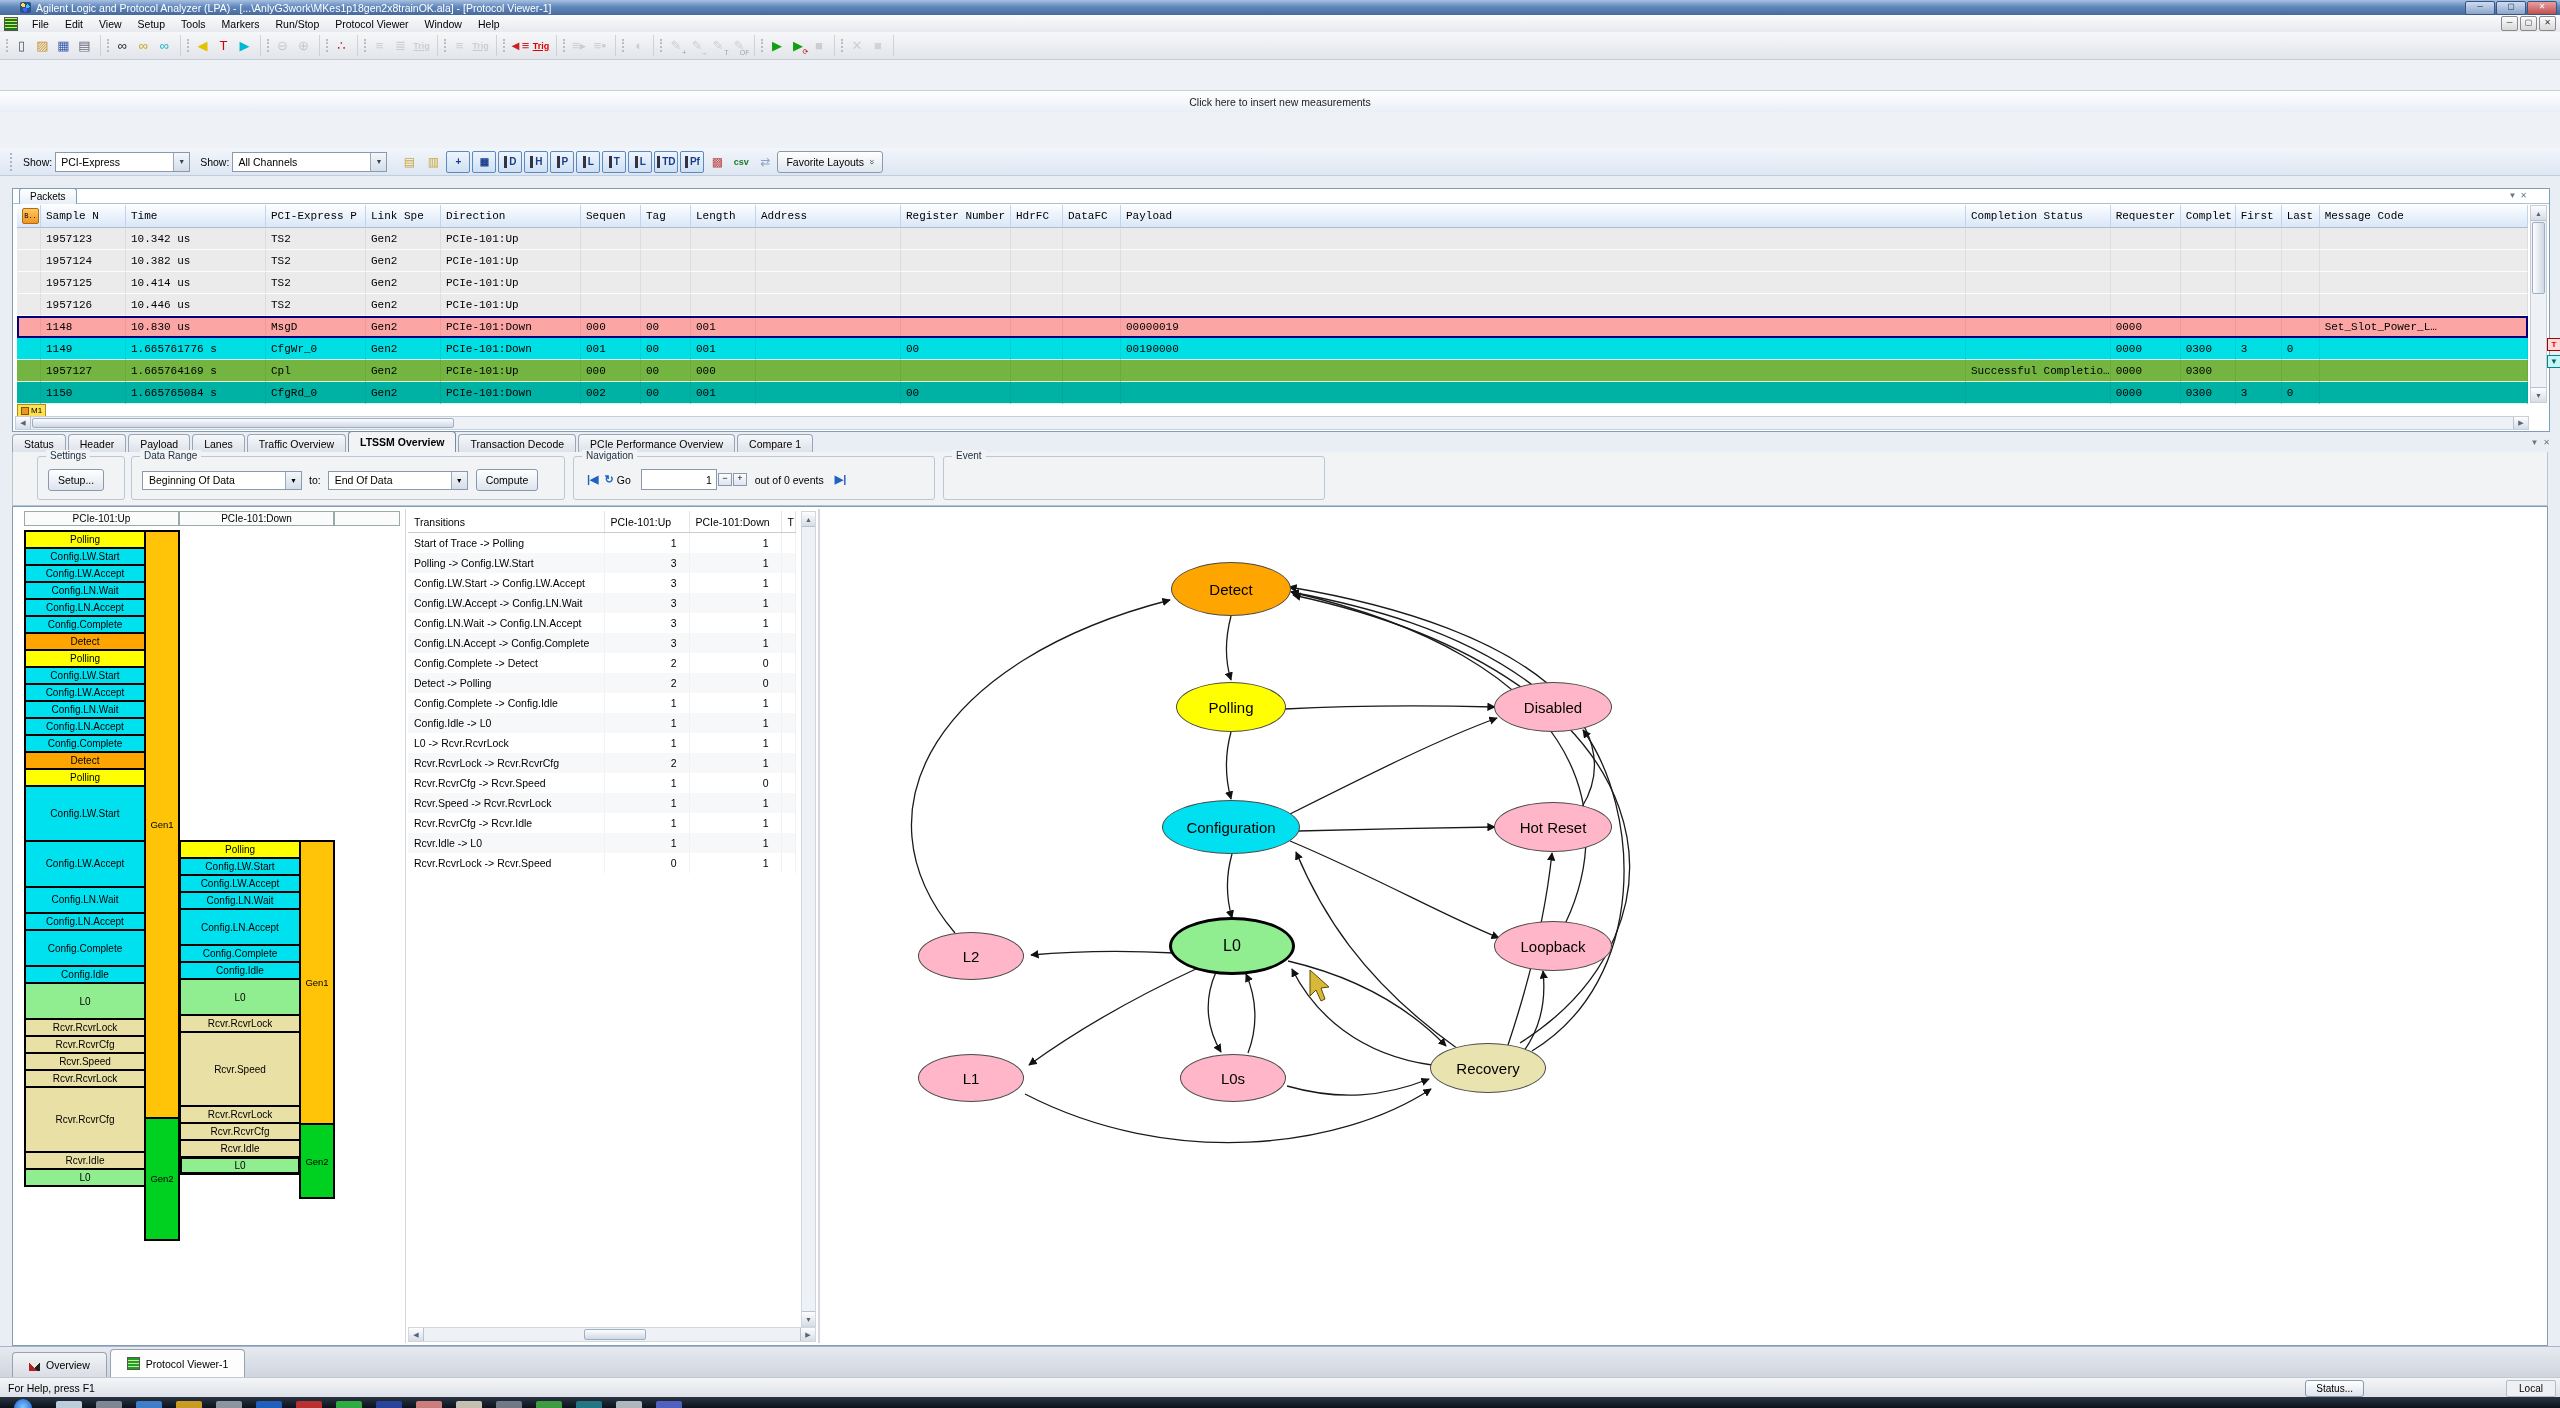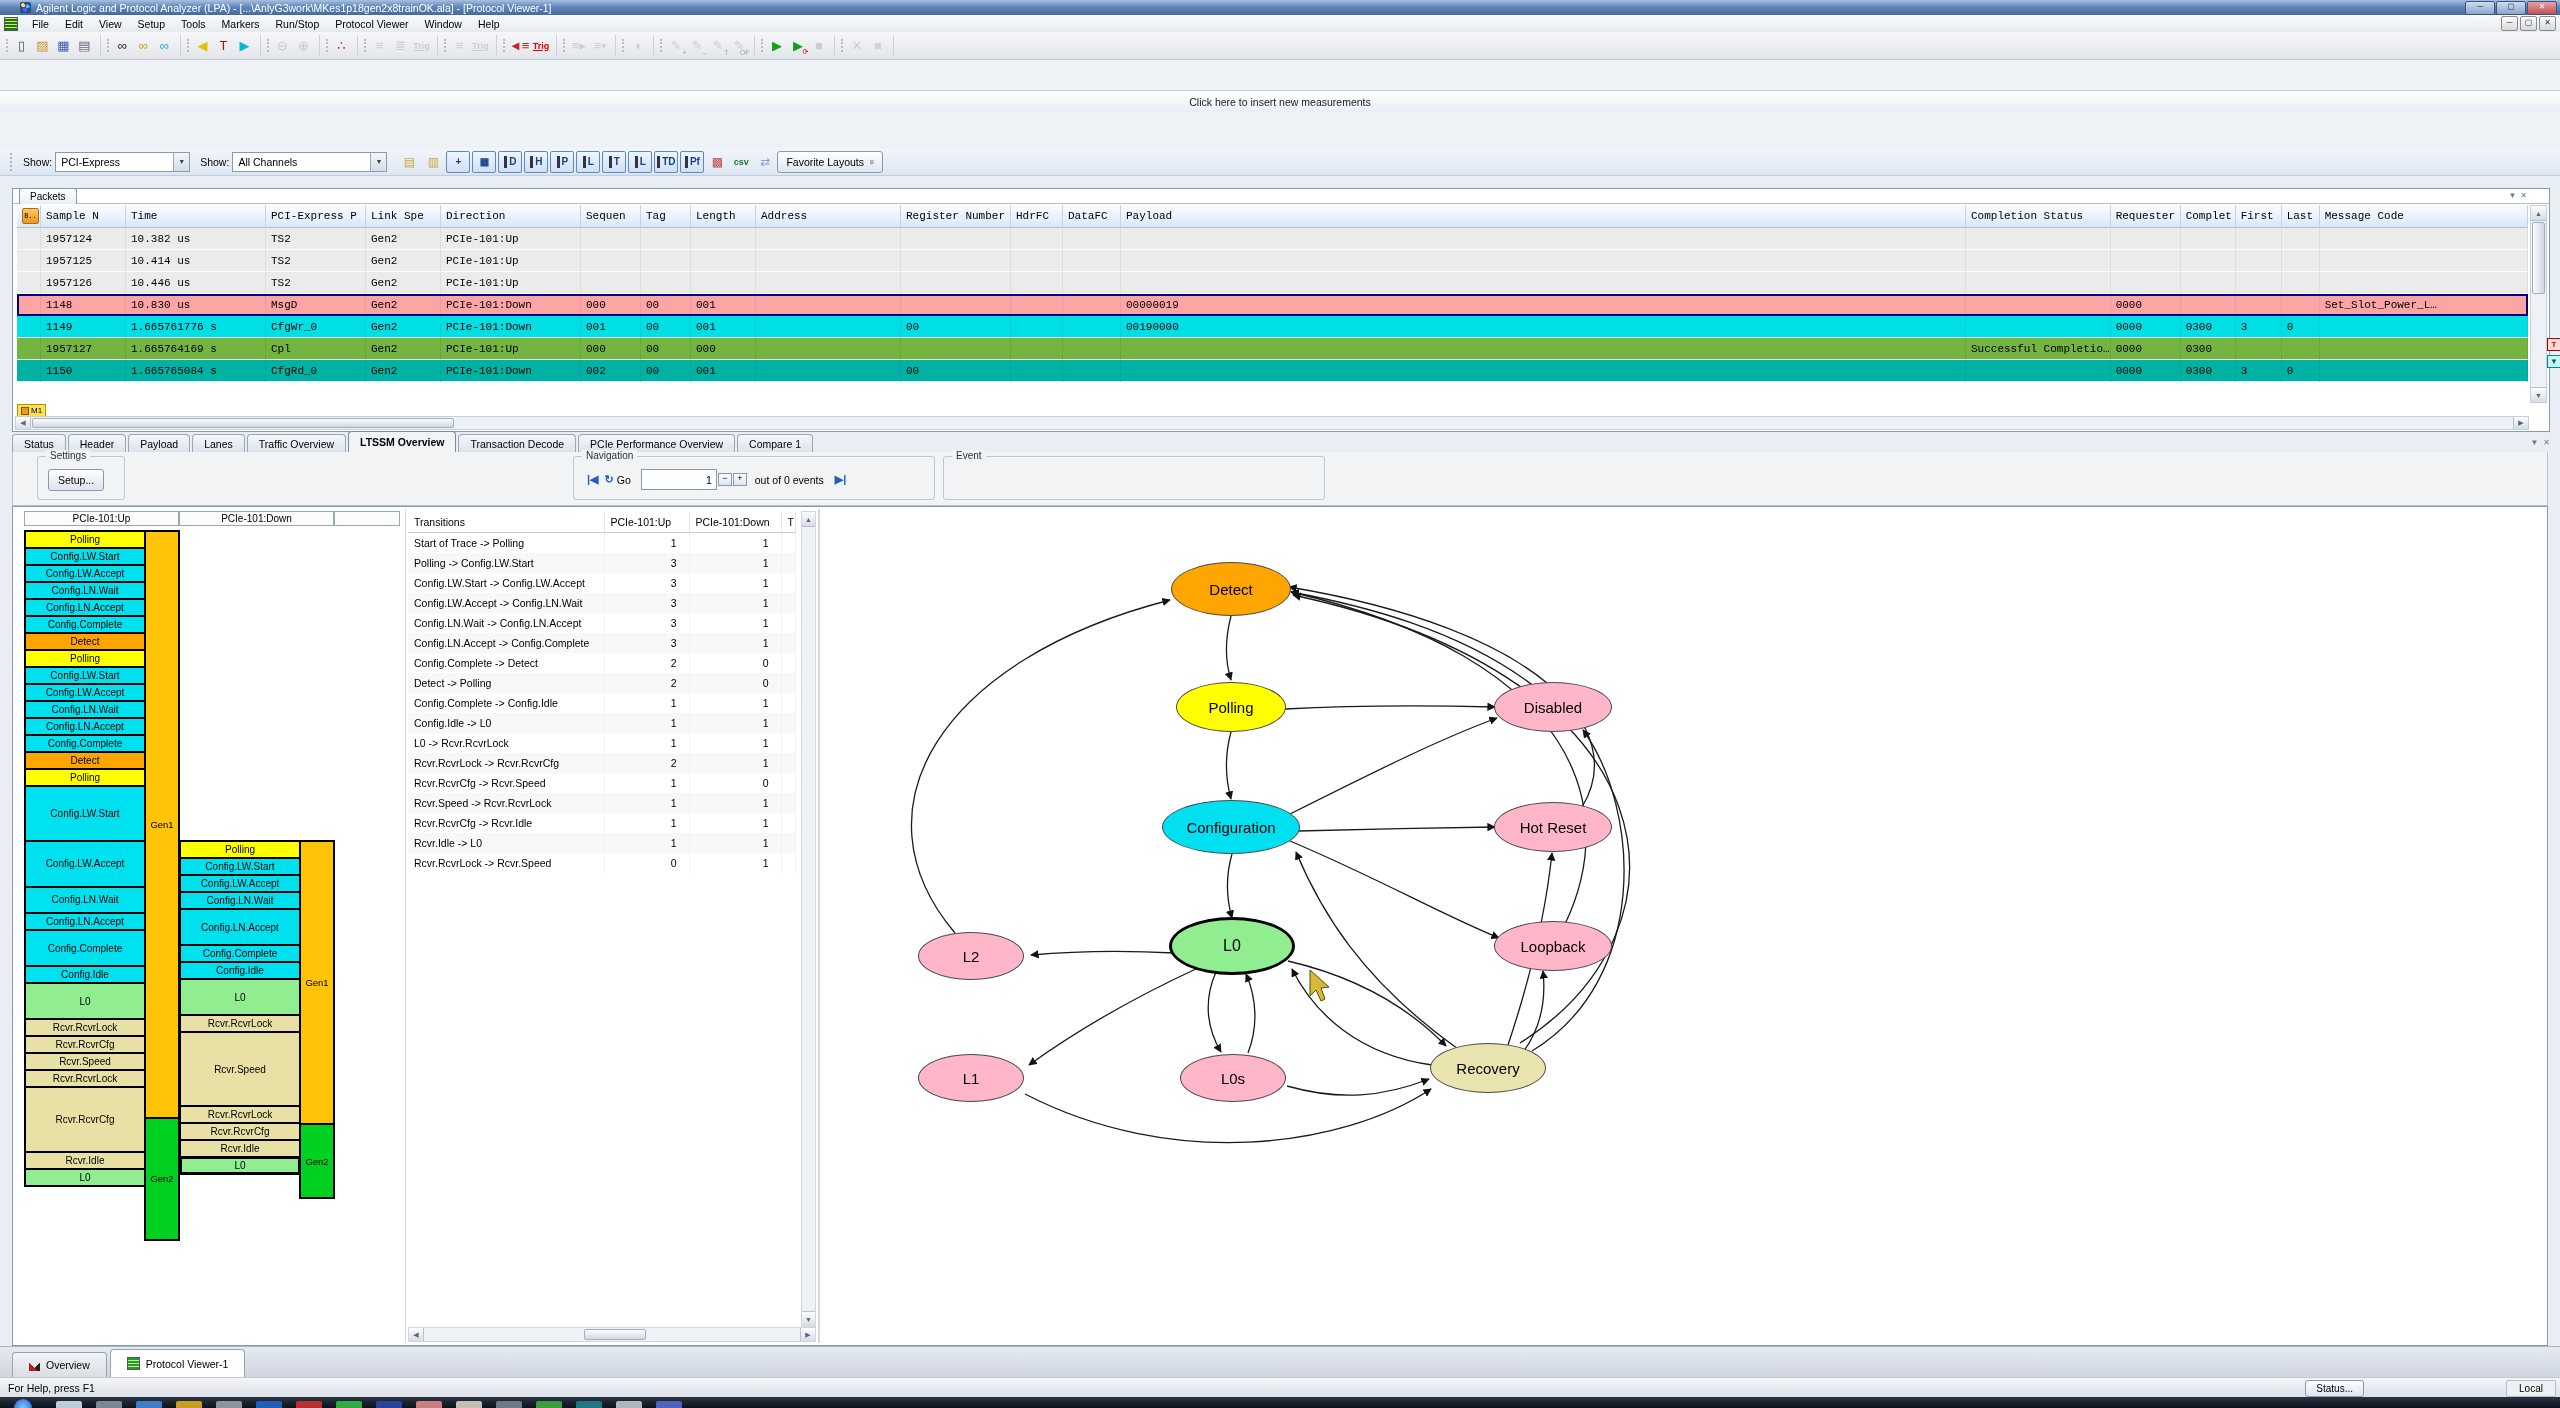--- a/index.html
+++ b/index.html
@@ -368,20 +368,42 @@
           <th>Requester</th>
           <th>Complet</th>
           <th>First</th>
           <th>Last</th>
           <th>Message Code</th>
         </tr>
       </thead>
       <tbody>
         <tr class="r-gray">
           <td></td>
+          <td>1957123</td>
+          <td>10.342 us</td>
+          <td>TS2</td>
+          <td>Gen2</td>
+          <td>PCIe-101:Up</td>
+          <td class="hatch"></td>
+          <td class="hatch"></td>
+          <td class="hatch"></td>
+          <td class="hatch"></td>
+          <td class="hatch"></td>
+          <td class="hatch"></td>
+          <td class="hatch"></td>
+          <td class="hatch"></td>
+          <td class="hatch"></td>
+          <td class="hatch"></td>
+          <td class="hatch"></td>
+          <td class="hatch"></td>
+          <td class="hatch"></td>
+          <td class="hatch"></td>
+        </tr>
+        <tr class="r-gray">
+          <td></td>
           <td>1957124</td>
           <td>10.382 us</td>
           <td>TS2</td>
           <td>Gen2</td>
           <td>PCIe-101:Up</td>
           <td class="hatch"></td>
           <td class="hatch"></td>
           <td class="hatch"></td>
           <td class="hatch"></td>
           <td class="hatch"></td>
@@ -566,20 +588,35 @@
   <span>▼</span>
   <span>✕</span>
 </div>
 
 <div class="abs controls">
   <div class="gbox" style="left:24px;width:86px">
     <span class="glabel">Settings</span>
     <div class="gin" style="left:10px">
         <div class="btn">Setup...</div>
       </div>
+  </div>
+  <div class="gbox" style="left:118px;width:432px">
+    <span class="glabel">Data Range</span>
+    <div class="gin" style="left:10px">
+      <div class="combo2" style="width:160px">
+        <span>Beginning Of Data</span>
+        <div class="dd" style="position:absolute;right:0;top:0;bottom:0;width:15px;background:linear-gradient(#f4f7fb,#d4dde8);border-left:1px solid #9aa8ba;font-size:7px;display:flex;align-items:center;justify-content:center">▼</div>
+      </div>
+      <span style="margin:0 7px">to:</span>
+      <div class="combo2" style="width:140px">
+        <span>End Of Data</span>
+        <div class="dd" style="position:absolute;right:0;top:0;bottom:0;width:15px;background:linear-gradient(#f4f7fb,#d4dde8);border-left:1px solid #9aa8ba;font-size:7px;display:flex;align-items:center;justify-content:center">▼</div>
+      </div>
+      <div class="btn" style="margin-left:8px">Compute</div>
+    </div>
   </div>
   <div class="gbox" style="left:560px;width:360px">
     <span class="glabel">Navigation</span>
     <div class="gin" style="left:10px">
       <span class="navico">|◀</span>
       <span class="navico">↻</span>
       <span style="margin-right:10px">Go</span>
       <input class="numin" value="1" style="">
       <span class="spin">−</span>
       <span class="spin">+</span>

